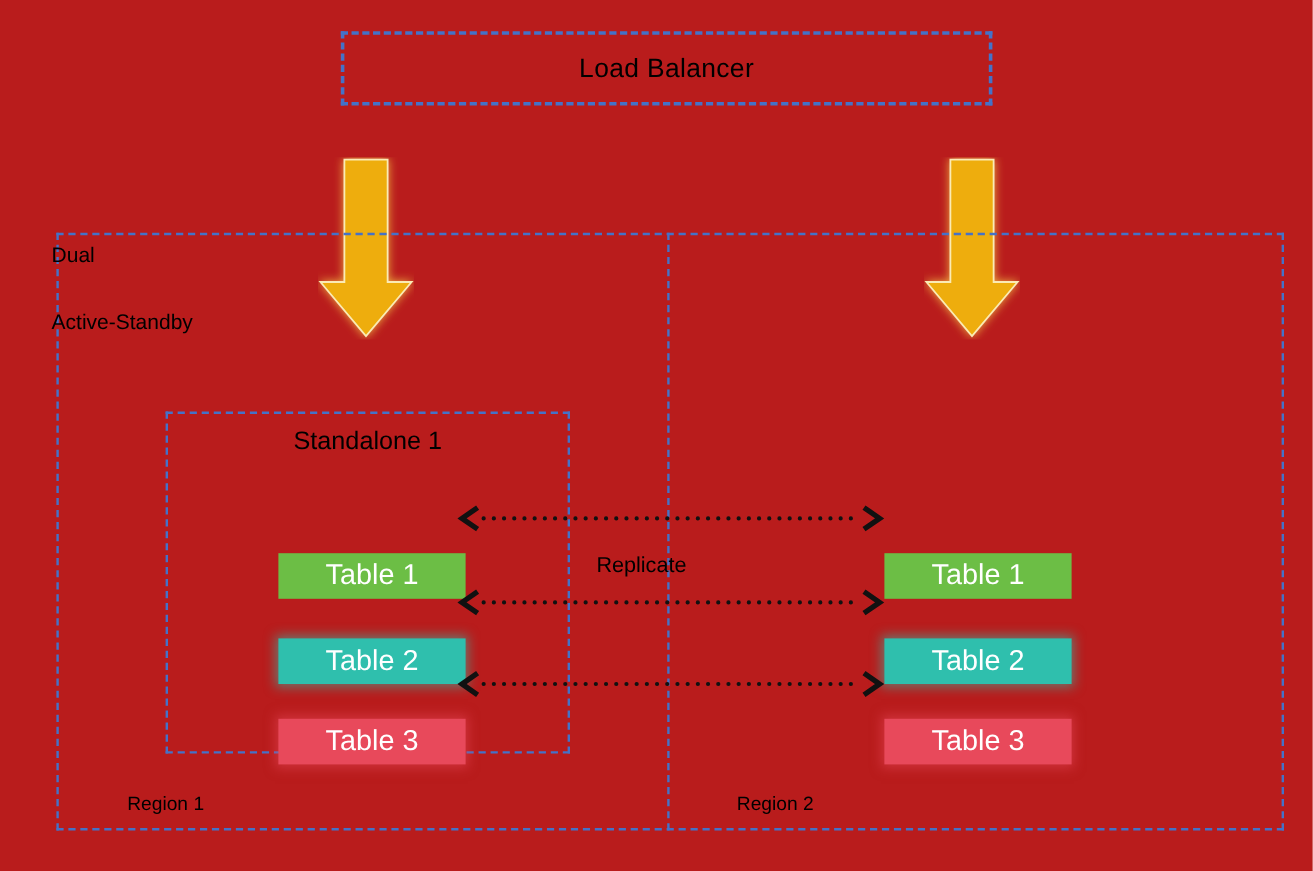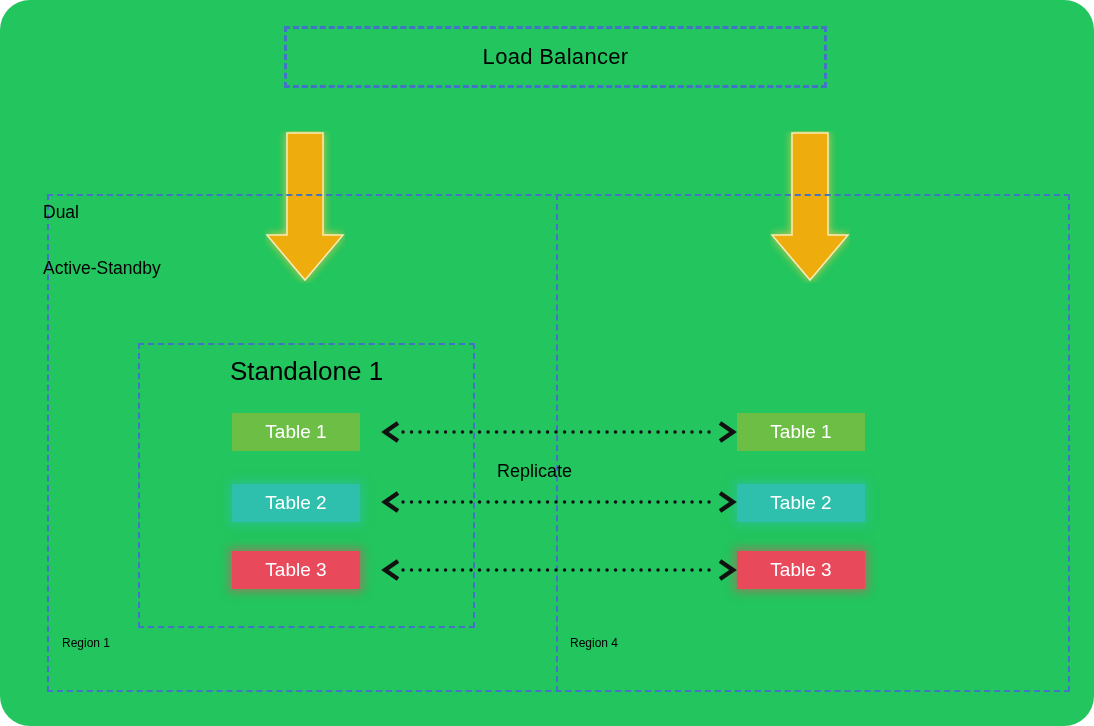--- a/index.html
+++ b/index.html
@@ -5,23 +5,22 @@
   * { margin: 0; padding: 0; box-sizing: border-box; }
   html, body { background: #ffffff; }
   body {
     font-family: "Liberation Sans", sans-serif;
     color: #111111;
   }
   .canvas {
     position: relative;
     width: 1094px;
     height: 726px;
-    background: #22c55e;
+    background: #b91c1c;
     overflow: hidden;
-    border-radius: 30px;
   }
   
   .lb-box {
     position: absolute;
     left: 284px; top: 26px;
     width: 543px; height: 62px;
     border: 3px dashed #4472C8;
     display: flex; align-items: center; justify-content: center;
   }
   .lb-box .lb-label {
@@ -49,50 +48,52 @@
   .dual-label {
     position: absolute;
     left: 43px; top: 198px;
     font-size: 17.5px;
     line-height: 28px;
     color: #000000;
     white-space: pre-line;
   }
   .region-label {
     position: absolute;
-    font-size: 12px;
+    font-size: 16px;
     color: #000000;
-    top: 636px;
+    top: 662px;
+    margin-left: 44px;
   }
   .region-label.r1 { left: 62px; }
   .region-label.r2 { left: 570px; }
   
   .standalone-box {
     position: absolute;
     top: 343px;
     height: 285px;
     border: 2px dashed #4472C8;
   }
   .standalone-box.s1 { left: 138px; width: 337px; }
   .standalone-box.s2 { left: 640px; width: 338px; }
   .standalone-title {
     position: absolute;
     width: 100%;
     top: 11px;
     text-align: center;
-    font-size: 26px;
+    font-size: 21px;
     color: #000000;
   }
   
   .table-chip {
     position: absolute;
-    width: 128px; height: 38px;
+    width: 156px; height: 38px;
     display: flex; align-items: center; justify-content: center;
     color: #ffffff;
-    font-size: 19px;
+    font-size: 24px;
+    margin-top: 48px;
   }
   .col-left  .table-chip { left: 232px; }
   .col-right .table-chip { left: 737px; }
   .table-row1 { top: 413px; }
   .table-row2 { top: 484px; }
   .table-row3 { top: 551px; }
   .glow-teal { box-shadow: 0 0 9px 3px rgba(47,191,173,0.55); }
   .glow-red  { box-shadow: 0 0 9px 3px rgba(232,73,91,0.50); }
   
   .replicate-arrow {
@@ -134,21 +135,21 @@
     <polygon points="22,2 58,2 58,104 78,104 40,149 2,104 22,104" fill="#EEAD0B" stroke="#FBEBB4" stroke-width="1.5" filter="url(#goldGlow)"></polygon>
   </svg>
 
   <div class="outer-box"></div>
   <div class="region-divider"></div>
 
   <div class="dual-label"><span>Dual</span><br>
     <span>Active-Standby</span></div>
 
   <div class="region-label r1">Region 1</div>
-  <div class="region-label r2">Region 4</div>
+  <div class="region-label r2">Region 2</div>
 
   <div class="standalone-box s1">
     <div class="standalone-title">Standalone 1</div>
   </div>
 
 
   <div class="col-left">
     <div class="table-chip table-row1" style="background-color: rgb(108, 190, 69);">Table 1</div>
     <div class="table-chip table-row2 glow-teal" style="background-color: rgb(47, 191, 173);">Table 2</div>
     <div class="table-chip table-row3 glow-red" style="background-color: rgb(232, 73, 91);">Table 3</div>

